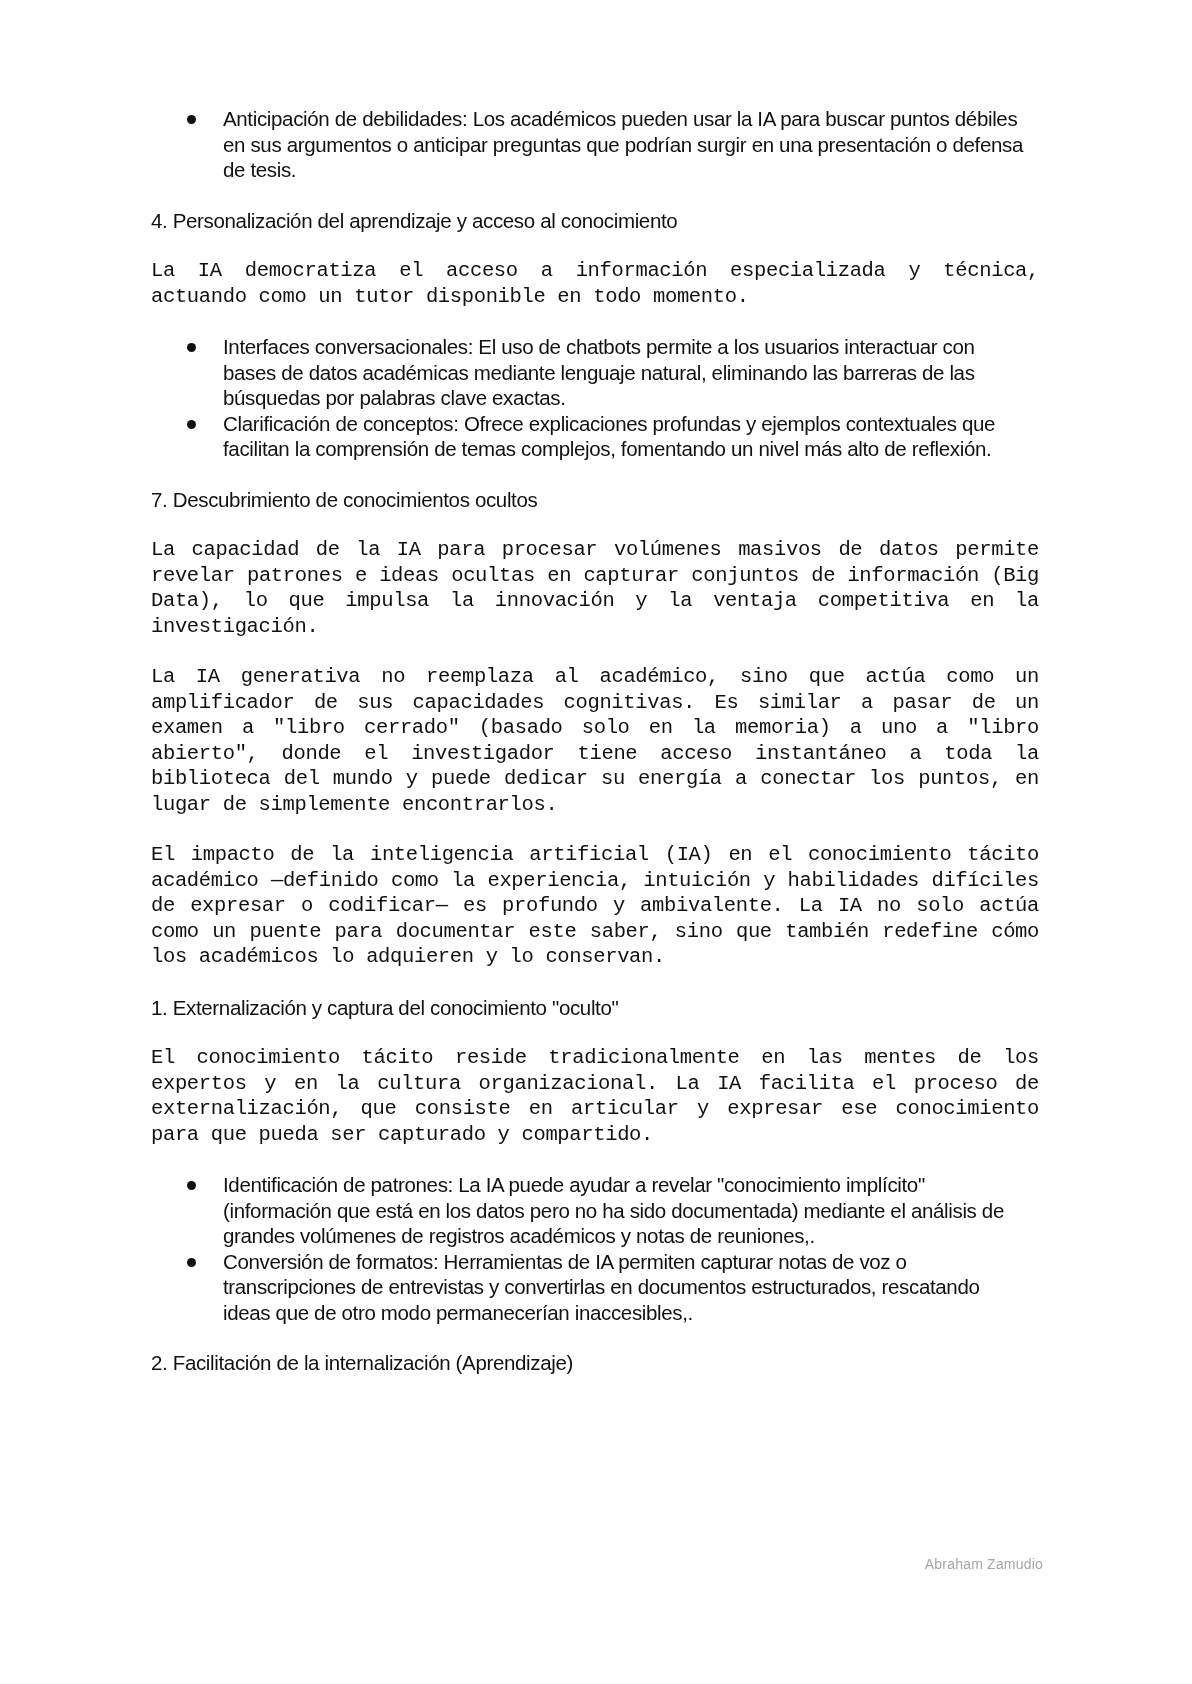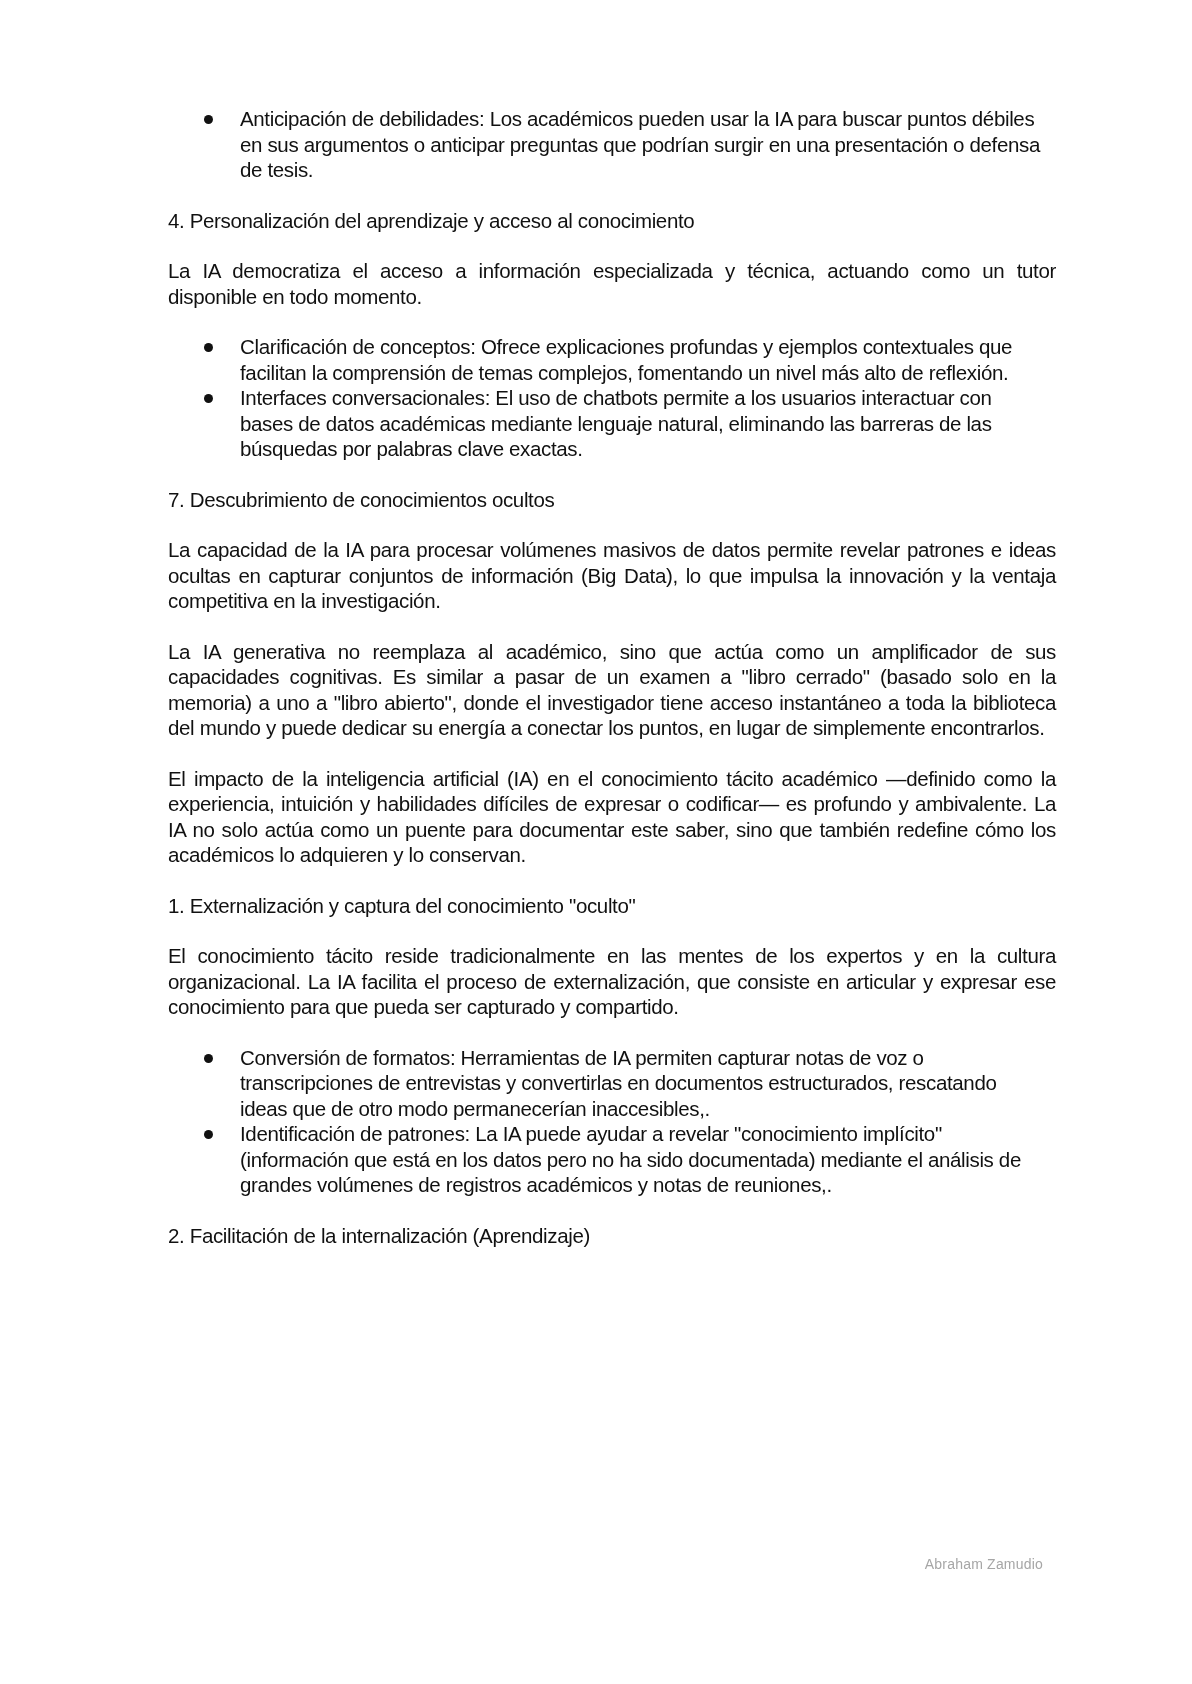--- a/index.html
+++ b/index.html
@@ -10,30 +10,31 @@
     body {
       width: 1192px;
       height: 1684px;
       position: relative;
       overflow: hidden;
       font-family: "Liberation Sans", sans-serif;
       color: #111111;
     }
     .page {
       position: absolute;
-      left: 168px;
+      left: 151px;
       top: 106px;
       width: 888px;
       font-size: 20.5px;
       line-height: 25.5px;
       letter-spacing: -0.35px;
     }
     .para {
       margin: 16px 0 25px 0;
       text-align: justify;
+      font-family: Liberation Mono, monospace;
     }
     .heading {
       margin: 0 0 25px 0;
     }
     ul.bullets {
       list-style: none;
       margin: 0 0 25px 0;
       padding: 0;
     }
     ul.bullets li {
@@ -72,49 +73,49 @@
     </li>
   </ul>
 
   <p class="heading">4. Personalización del aprendizaje y acceso al conocimiento</p>
 
   <p class="para">La IA democratiza el acceso a información especializada y técnica, actuando como un tutor disponible en todo momento.</p>
 
   <ul class="bullets">
     <li>
       <span class="dot"></span>
-      <span>Clarificación de conceptos: Ofrece explicaciones profundas y ejemplos contextuales que facilitan la comprensión de temas complejos, fomentando un nivel más alto de reflexión.</span>
+      <span>Interfaces conversacionales: El uso de chatbots permite a los usuarios interactuar con bases de datos académicas mediante lenguaje natural, eliminando las barreras de las búsquedas por palabras clave exactas.</span>
     </li>
     <li>
       <span class="dot"></span>
-      <span>Interfaces conversacionales: El uso de chatbots permite a los usuarios interactuar con bases de datos académicas mediante lenguaje natural, eliminando las barreras de las búsquedas por palabras clave exactas.</span>
+      <span>Clarificación de conceptos: Ofrece explicaciones profundas y ejemplos contextuales que facilitan la comprensión de temas complejos, fomentando un nivel más alto de reflexión.</span>
     </li>
   </ul>
 
   <p class="heading">7. Descubrimiento de conocimientos ocultos</p>
 
   <p class="para">La capacidad de la IA para procesar volúmenes masivos de datos permite revelar patrones e ideas ocultas en capturar conjuntos de información (Big Data), lo que impulsa la innovación y la ventaja competitiva en la investigación.</p>
 
   <p class="para">La IA generativa no reemplaza al académico, sino que actúa como un amplificador de sus capacidades cognitivas. Es similar a pasar de un examen a "libro cerrado" (basado solo en la memoria) a uno a "libro abierto", donde el investigador tiene acceso instantáneo a toda la biblioteca del mundo y puede dedicar su energía a conectar los puntos, en lugar de simplemente encontrarlos.</p>
 
   <p class="para">El impacto de la inteligencia artificial (IA) en el conocimiento tácito académico —definido como la experiencia, intuición y habilidades difíciles de expresar o codificar— es profundo y ambivalente. La IA no solo actúa como un puente para documentar este saber, sino que también redefine cómo los académicos lo adquieren y lo conservan.</p>
 
 
   <p class="heading">1. Externalización y captura del conocimiento "oculto"</p>
 
   <p class="para">El conocimiento tácito reside tradicionalmente en las mentes de los expertos y en la cultura organizacional. La IA facilita el proceso de externalización, que consiste en articular y expresar ese conocimiento para que pueda ser capturado y compartido.</p>
 
   <ul class="bullets">
     <li>
       <span class="dot"></span>
-      <span>Conversión de formatos: Herramientas de IA permiten capturar notas de voz o transcripciones de entrevistas y convertirlas en documentos estructurados, rescatando ideas que de otro modo permanecerían inaccesibles,.</span>
+      <span>Identificación de patrones: La IA puede ayudar a revelar "conocimiento implícito" (información que está en los datos pero no ha sido documentada) mediante el análisis de grandes volúmenes de registros académicos y notas de reuniones,.</span>
     </li>
     <li>
       <span class="dot"></span>
-      <span>Identificación de patrones: La IA puede ayudar a revelar "conocimiento implícito" (información que está en los datos pero no ha sido documentada) mediante el análisis de grandes volúmenes de registros académicos y notas de reuniones,.</span>
+      <span>Conversión de formatos: Herramientas de IA permiten capturar notas de voz o transcripciones de entrevistas y convertirlas en documentos estructurados, rescatando ideas que de otro modo permanecerían inaccesibles,.</span>
     </li>
   </ul>
 
   <p class="heading">2. Facilitación de la internalización (Aprendizaje)</p>
 
 
 </div>
 
 <div class="footer">Abraham Zamudio</div>
 

